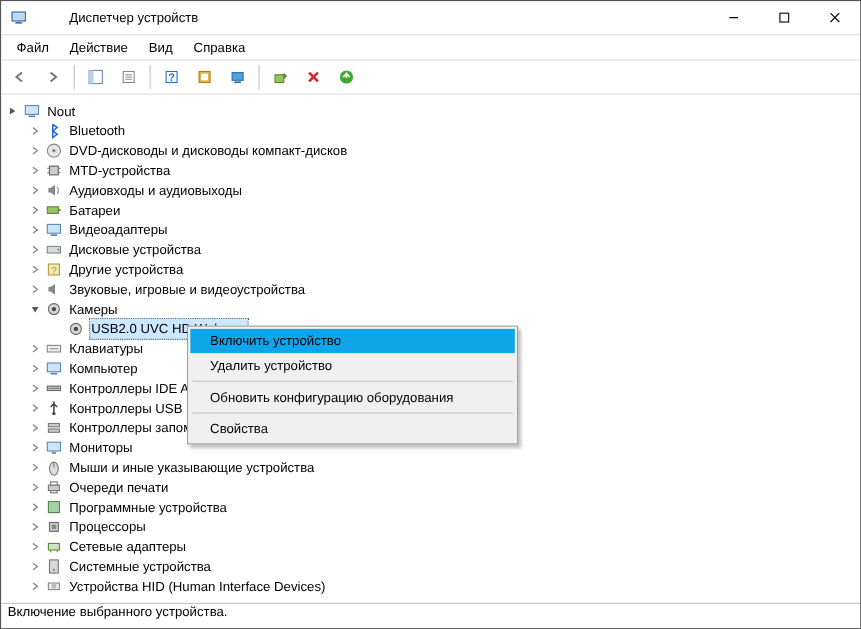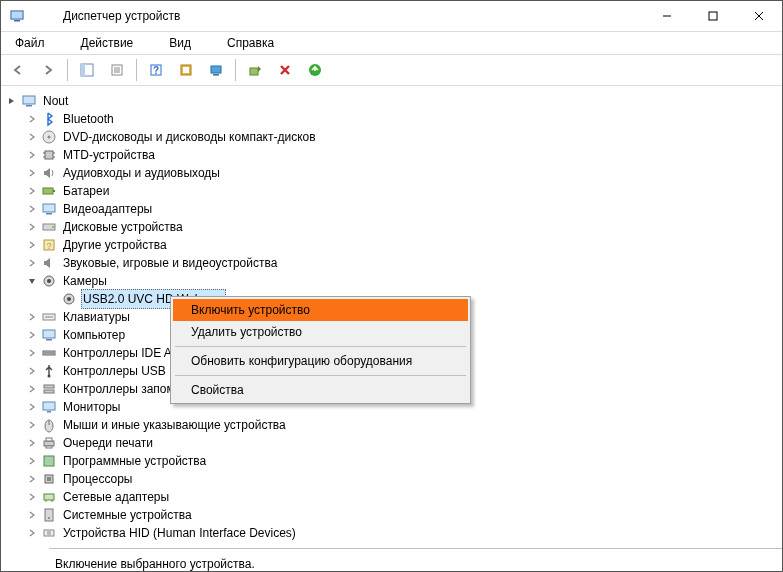--- a/index.html
+++ b/index.html
@@ -3,40 +3,40 @@
 <meta charset="utf-8">
 <style>
   html,body{margin:0;padding:0;font-family:"Segoe UI",Tahoma,sans-serif;font-size:12px;color:#000;background:#fff;}
   .window{width:783px;height:572px;border:1px solid #555;box-sizing:border-box;display:flex;flex-direction:column;background:#fff;position:relative;}
   .titlebar{height:30px;display:flex;align-items:center;padding:0 0 0 8px;border-bottom:1px solid #dcdcdc;}
   .titlebar .icon{width:16px;height:16px;margin-right:6px;display:flex;align-items:center;justify-content:center;}
   .title-text{flex:0 0 auto;font-size:12px;margin-left:32px;}
   .title-spacer{flex:1;}
   .winbtns{display:flex;}
   .winbtn{width:46px;height:30px;display:flex;align-items:center;justify-content:center;}
-  .menubar{height:22px;display:flex;align-items:center;padding:0 6px;gap:20px;}
+  .menubar{height:22px;display:flex;align-items:center;padding:0 6px;gap:3px;}
   .menu-item{padding:2px 8px;border-radius:2px;}
   .toolbar{height:30px;border-top:1px solid #dcdcdc;border-bottom:1px solid #dcdcdc;display:flex;align-items:center;padding:0 4px;gap:4px;}
   .tbtn{width:24px;height:24px;display:flex;align-items:center;justify-content:center;border:1px solid transparent;}
   .tsep{width:1px;height:22px;background:#c0c0c0;margin:0 2px;}
   .content{flex:1;overflow:auto;padding:6px 4px 4px 4px;position:relative;}
   .tree{list-style:none;margin:0;padding:0;}
   .tree ul{list-style:none;margin:0;padding:0 0 0 20px;}
   .node{display:flex;align-items:center;height:18px;line-height:18px;padding:0;white-space:nowrap;}
   .tw{width:14px;height:14px;display:flex;align-items:center;justify-content:center;margin-right:2px;}
   .tw svg{width:10px;height:10px;}
   .nicon{width:16px;height:16px;margin-right:4px;display:flex;align-items:center;justify-content:center;}
   .node.selected span.label{background:#cce8ff;border:1px dotted #666;padding:0 1px;}
   .label{padding:0 2px;}
   .ctx{position:absolute;background:#f0f0f0;border:1px solid #a0a0a0;box-shadow:3px 3px 3px rgba(0,0,0,0.25);padding:2px;min-width:295px;z-index:10;}
   .ctx-item{height:22px;display:flex;align-items:center;padding:0 18px;font-size:12px;}
-  .ctx-item.hl{background:#f97316;}
+  .ctx-item.hl{background:#0ea5e9;}
   .ctx-sep{height:1px;background:#c0c0c0;margin:3px 2px;}
   .ctx-item.bold{font-weight:normal;}
-  .statusbar{height:22px;border-top:1px solid #c0c0c0;display:flex;align-items:flex-end;padding:0 6px;font-size:12px;margin-left:48px;}
+  .statusbar{height:22px;border-top:1px solid #c0c0c0;display:flex;align-items:flex-start;padding:0 6px;font-size:12px;}
 </style>
 </head>
 <body>
 
 <div class="window">
 
   <div class="titlebar">
     <span class="icon">
       <svg viewBox="0 0 16 16">
           <rect x="2" y="3" width="12" height="8" fill="none" stroke="#3a6cb1" stroke-width="1.2"></rect>

